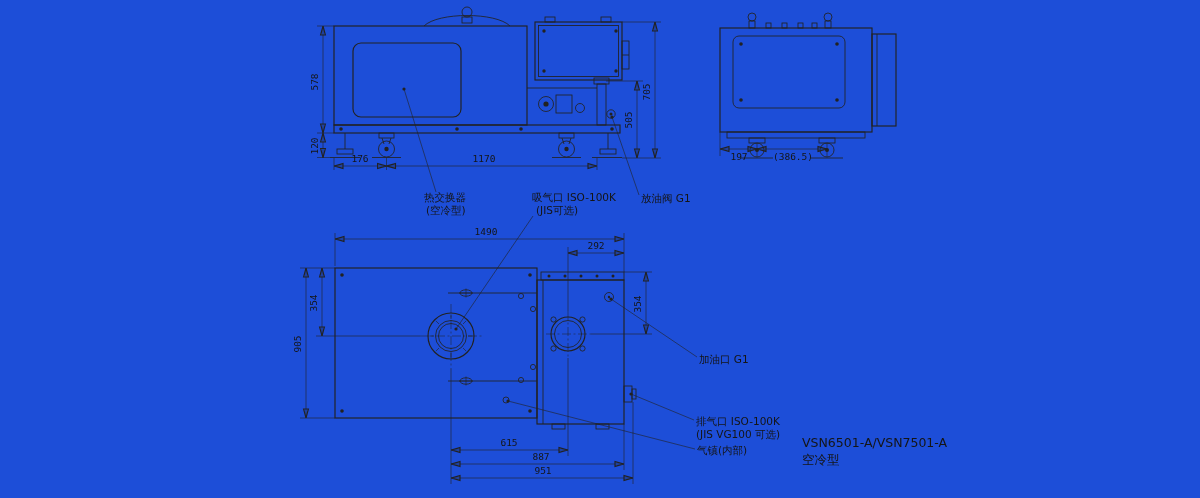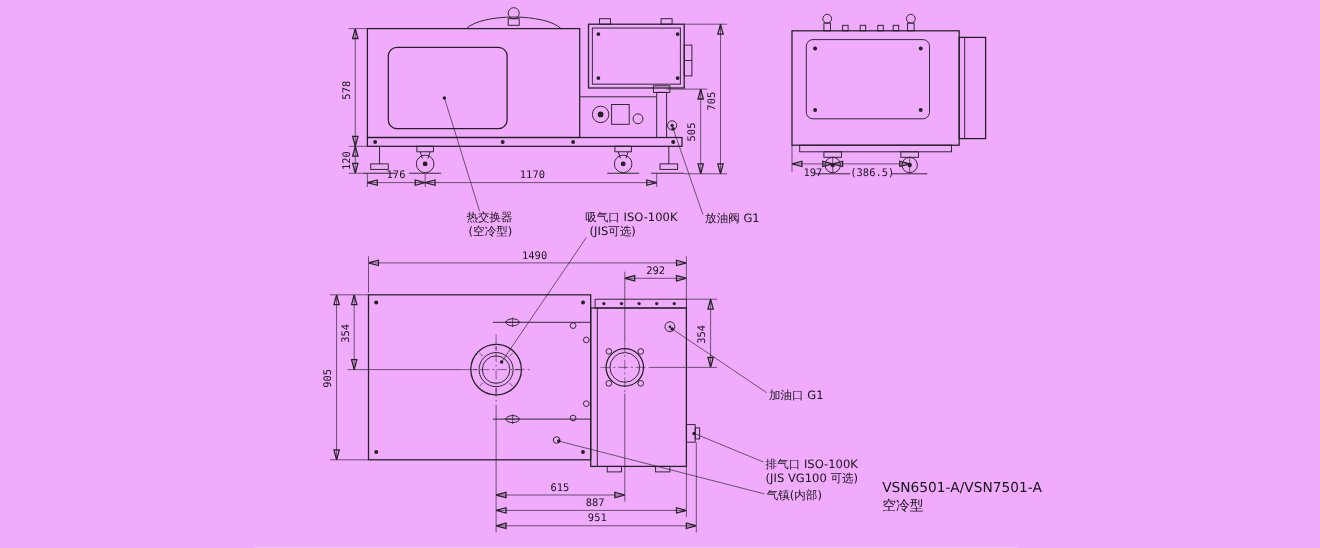--- a/index.html
+++ b/index.html
@@ -1,16 +1,16 @@
 <!DOCTYPE html>
 <html><head>
 <meta charset="utf-8">
 <style>
   html,body{margin:0;padding:0;background:#e7e8e8;}
-  .canvas{position:relative;width:1200px;height:498px;background:#f0abfc;overflow:hidden;}
+  .canvas{position:relative;width:1200px;height:498px;background:#1d4ed8;overflow:hidden;}
   svg{display:block;width:1200px;height:498px;}
   
   .draw *{fill:none;stroke:#222;stroke-width:1.15;stroke-linecap:butt;stroke-linejoin:miter;}
   .draw .m *, .draw .m{stroke-width:0.85;}
   .draw .t *, .draw .t{stroke-width:0.6;}
   .draw .cl{stroke-width:0.5;stroke-dasharray:9 2.5 2 2.5;}
   .draw .dot{fill:#222;stroke:none;}
   .draw text{stroke:none;fill:#151515;}
   .dim{font-family:"DejaVu Sans Mono",monospace;font-size:9.5px;}
   .lbl{font-family:"DejaVu Sans",sans-serif;font-size:10.5px;}

